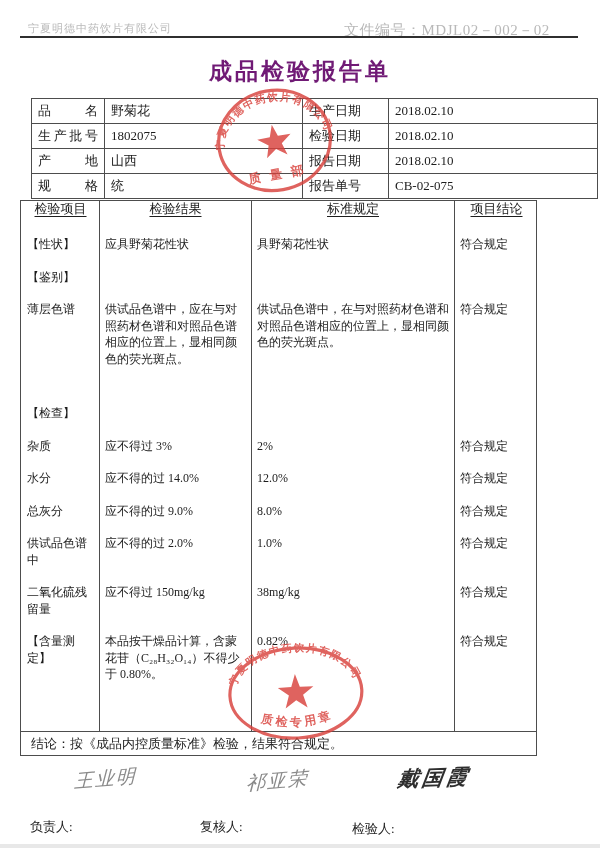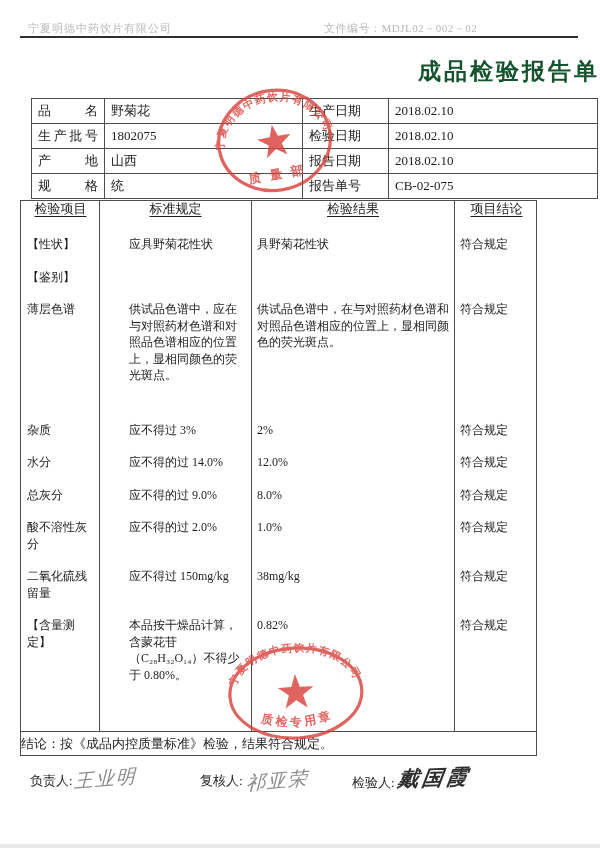--- a/index.html
+++ b/index.html
@@ -12,34 +12,34 @@
     color:#1c1c1c;
     overflow:hidden;
   }
   
   .pg-header-left{
     position:absolute;left:28px;top:21px;
     font-size:11px;color:#b9b9b9;letter-spacing:1px;
     filter:blur(0.4px);
   }
   .pg-header-right{
-    position:absolute;left:324px;top:21px;
-    font-size:11px;color:#b9b9b9;letter-spacing:0.5px;
+    position:absolute;left:344px;top:21px;
+    font-size:15px;color:#b9b9b9;letter-spacing:0.5px;
     filter:blur(0.4px);
     text-align:right;
   }
   .pg-header-rule{
     position:absolute;left:20px;top:36px;width:558px;height:2px;
     background:#2f2f2f;
   }
   
   .doc-title{
     position:absolute;left:0;top:56px;width:600px;
-    text-align:right;font-size:23px;font-weight:bold;
-    letter-spacing:3px;color:#14532d;
+    text-align:center;font-size:23px;font-weight:bold;
+    letter-spacing:3px;color:#701a75;
   }
   
   .info-table{
     position:absolute;left:22px;top:98px;width:514px;
     border-collapse:collapse;table-layout:fixed;margin-left:9px;
   }
   .info-table td{
     border:1.6px solid #4d4d4d;
     height:24px;padding:0 6px;
     font-size:13px;vertical-align:middle;
@@ -60,31 +60,31 @@
     grid-template-columns:78px 152px 203px 84px;
   }
   .mt-row > div{padding:0 5px 16px 6px;box-sizing:border-box;}
   .mt-head{height:26px;align-items:center;}
   .mt-head > div{
     text-align:center;font-size:13px;
     text-decoration:underline;text-underline-offset:3px;
   }
   .spacer-a{height:9px;}
   .spacer-b{height:22px;}
-  .cell-std{padding-right:8px;margin-left:24px;}
+  .cell-std{padding-right:8px;}
   
   .conclusion-box{
     position:absolute;left:20px;top:731px;width:517px;height:25px;
     border:1.6px solid #4d4d4d;box-sizing:border-box;
     display:flex;align-items:center;
-    font-size:13px;
+    font-size:13px;padding-left:10px;
   }
   
   .sig-row{position:absolute;left:0;top:766px;width:600px;height:40px;}
-  .sig-label{position:absolute;font-size:13px;color:#222;}
+  .sig-label{position:absolute;font-size:13px;color:#222;margin-top:46px;}
   .sig-name{
     position:absolute;
     font-family:"DejaVu Serif","Liberation Serif",serif;
     color:#8a8a8a;font-size:19px;font-style:italic;
     transform:rotate(-5deg) skewX(-6deg);
     letter-spacing:2px;white-space:nowrap;
   }
   .sig-name.dark{color:#2e2e2e;font-size:21px;font-weight:bold;letter-spacing:3px;transform:rotate(-2deg) skewX(-10deg);}
   .lbl1{left:30px;top:6px;} .nm1{left:74px;top:0px;}
   .lbl2{left:200px;top:6px;text-align:right;} .nm2{left:246px;top:2px;}
@@ -135,22 +135,22 @@
     </tbody>
   </table>
 
   <div class="main-table">
     <div class="vline vl1"></div>
     <div class="vline vl2"></div>
     <div class="vline vl3"></div>
 
     <div class="mt-row mt-head">
       <div>检验项目</div>
+      <div>检验结果</div>
       <div>标准规定</div>
-      <div>检验结果</div>
       <div>项目结论</div>
     </div>
 
     <div class="spacer-a"></div>
 
     <div class="mt-row">
       <div>【性状】</div>
       <div class="cell-std">应具野菊花性状</div>
       <div>具野菊花性状</div>
       <div>符合规定</div>
@@ -165,20 +165,26 @@
 
     <div class="mt-row">
       <div>薄层色谱</div>
       <div class="cell-std">供试品色谱中，应在与对照药材色谱和对照品色谱相应的位置上，显相同颜色的荧光斑点。</div>
       <div>供试品色谱中，在与对照药材色谱和对照品色谱相应的位置上，显相同颜色的荧光斑点。</div>
       <div>符合规定</div>
     </div>
 
     <div class="spacer-b"></div>
 
+    <div class="mt-row">
+      <div>【检查】</div>
+      <div class="cell-std"></div>
+      <div></div>
+      <div></div>
+    </div>
 
     <div class="mt-row">
       <div>杂质</div>
       <div class="cell-std">应不得过 3%</div>
       <div>2%</div>
       <div>符合规定</div>
     </div>
 
     <div class="mt-row">
       <div>水分</div>
@@ -188,21 +194,21 @@
     </div>
 
     <div class="mt-row">
       <div>总灰分</div>
       <div class="cell-std">应不得的过 9.0%</div>
       <div>8.0%</div>
       <div>符合规定</div>
     </div>
 
     <div class="mt-row">
-      <div>酸不溶性灰分</div>
+      <div>供试品色谱中</div>
       <div class="cell-std">应不得的过 2.0%</div>
       <div>1.0%</div>
       <div>符合规定</div>
     </div>
 
     <div class="mt-row">
       <div>二氧化硫残留量</div>
       <div class="cell-std">应不得过 150mg/kg</div>
       <div>38mg/kg</div>
       <div>符合规定</div>

